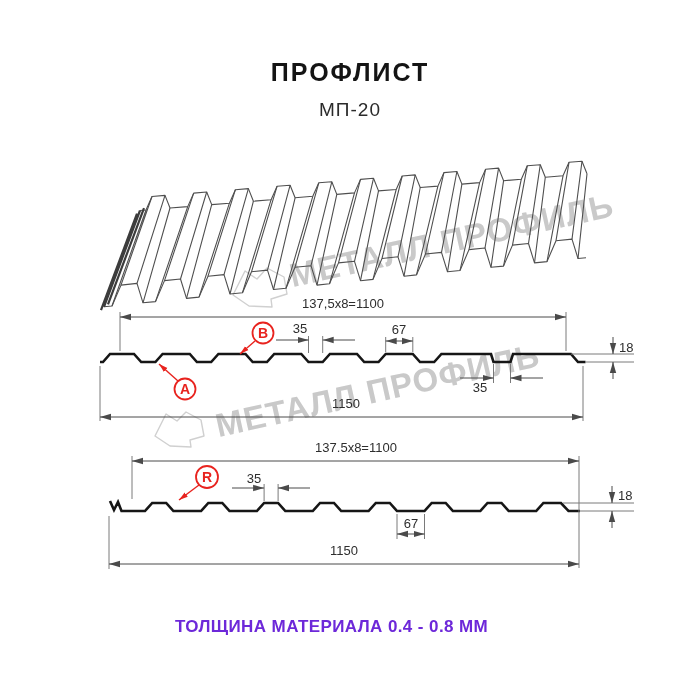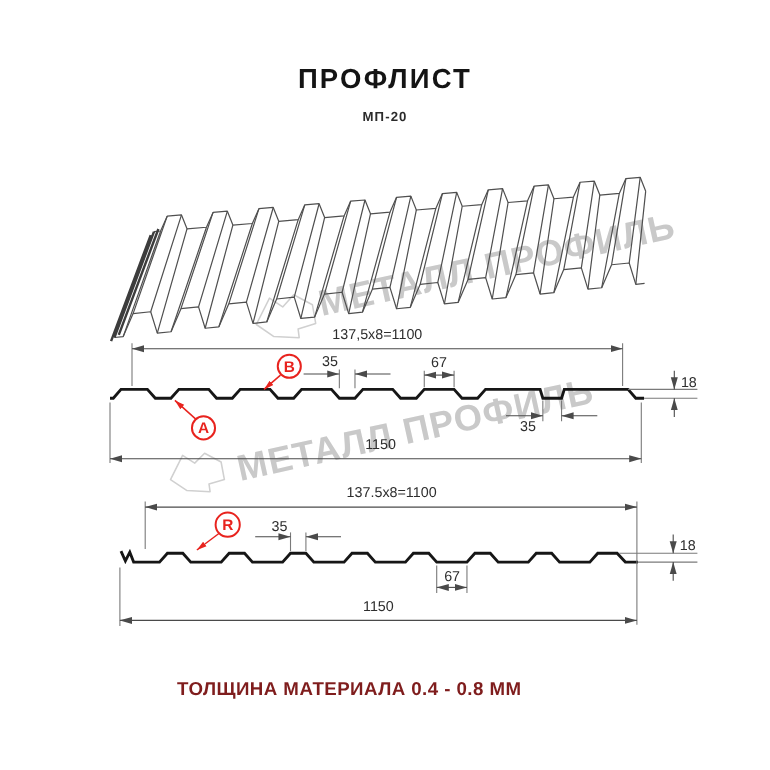--- a/index.html
+++ b/index.html
@@ -1,23 +1,23 @@
 <!DOCTYPE html>
 <html><head>
 <meta charset="utf-8">
 <style>
   html,body{margin:0;padding:0;background:#ffffff;}
   #page{position:relative;width:700px;height:700px;background:#ffffff;overflow:hidden;
         font-family:"Liberation Sans",sans-serif;}
   .title{position:absolute;left:0;top:58px;width:700px;text-align:center;
          font-size:25px;font-weight:bold;letter-spacing:2px;color:#141414;}
   .subtitle{position:absolute;left:0;top:99px;width:700px;text-align:center;
-            font-size:12px;font-weight:bold;letter-spacing:1px;color:#2b2b2b;}
+            font-size:19px;font-weight:normal;letter-spacing:1px;color:#2b2b2b;}
   .footer-note{position:absolute;left:0;top:617px;width:635px;text-align:center;
-               font-size:17px;font-weight:bold;letter-spacing:.4px;color:#7f1d1d;}
+               font-size:17px;font-weight:bold;letter-spacing:.4px;color:#6d28d9;padding-left:14px;}
   .wm-text{position:absolute;font-size:33px;font-weight:bold;letter-spacing:1px;
            color:#c9c9c9;white-space:nowrap;transform-origin:0 0;transform:rotate(-12.5deg);}
   #wm1{left:286px;top:258px;}
   #wm2{left:212px;top:408px;}
   svg{position:absolute;left:0;top:0;}
   svg text{font-family:"Liberation Sans",sans-serif;font-size:13px;fill:#2e2e2e;}
   text.red-label{font-size:14px;font-weight:bold;fill:#e8231e;}
   .profile-line{fill:none;stroke:#161616;stroke-width:2.6;stroke-linejoin:miter;}
   .dim{stroke:#4a4a4a;stroke-width:1;fill:none;}
   .ext{stroke:#7a7a7a;stroke-width:1;fill:none;}

